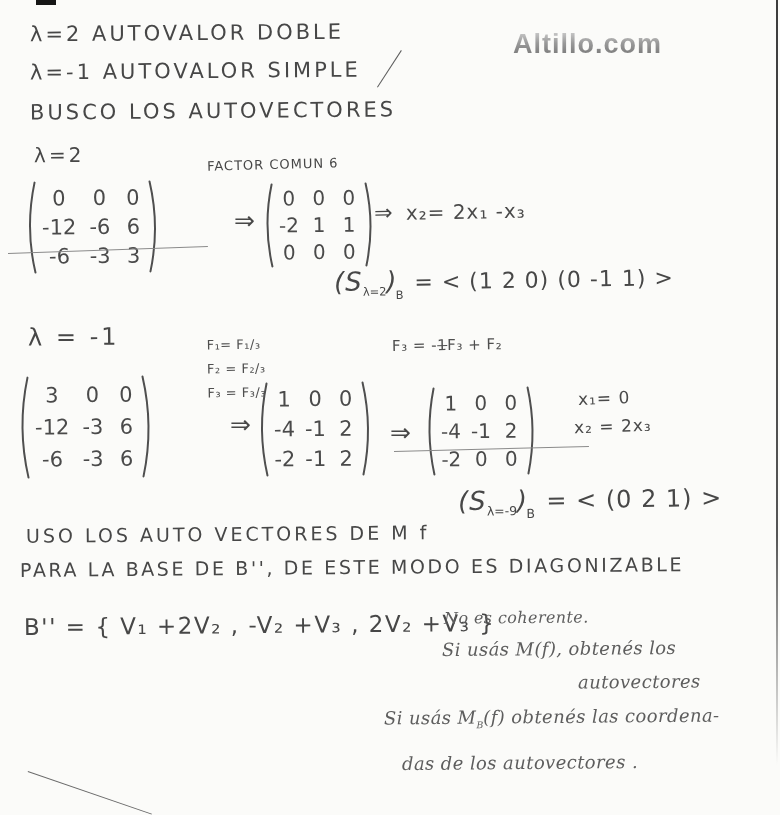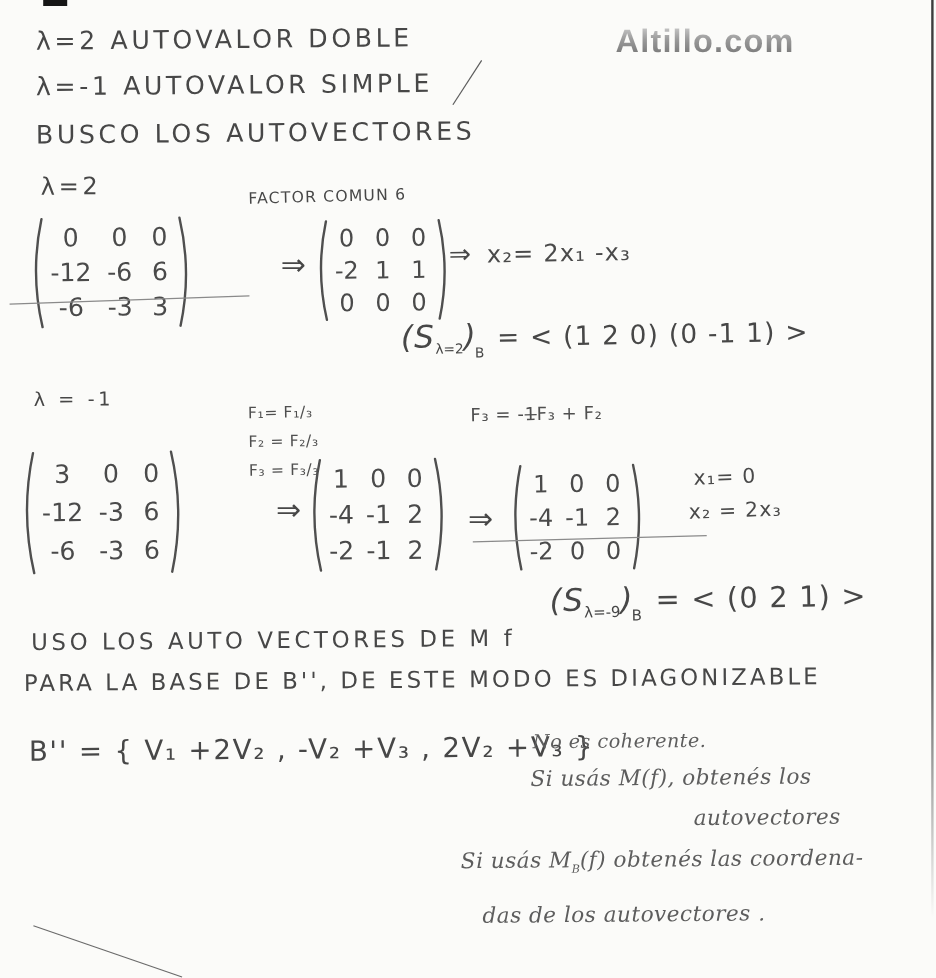--- a/index.html
+++ b/index.html
@@ -37,21 +37,21 @@
   }
   .scan-edge{position:absolute;background:linear-gradient(180deg,#3c3c3c 0%,#555 70%,rgba(90,90,90,0) 100%);}
   .scan-blot{position:absolute;background:#161616;}
 </style>
 </head>
 <body>
 
 <div class="scan-blot" style="left:36px;top:0;width:20px;height:5px;"></div>
 <div class="scan-edge" style="left:776px;top:0;width:2px;height:765px;"></div>
 
-<div class="abs watermark" style="left:513px;top:19px;">Altillo.com</div>
+<div class="abs watermark" style="left:513px;top:29px;">Altillo.com</div>
 
 <div class="abs hw" style="left:30px;top:21px;">λ=2  AUTOVALOR DOBLE</div>
 <div class="abs hw" style="left:30px;top:59px;">λ=-1  AUTOVALOR SIMPLE</div>
 <div class="stroke-line" style="left:377px;top:87px;width:44px;transform:rotate(-57deg);"></div>
 <div class="abs hw" style="left:30px;top:99px;">BUSCO LOS AUTOVECTORES</div>
 
 <div class="abs hw" style="left:34px;top:143px;font-size:20px;">λ=2</div>
 <div class="abs hw small" style="left:207px;top:157px;transform:rotate(-1.5deg);">FACTOR COMUN 6</div>
 
 <div class="matrix" style="left:24px;top:180px;">
@@ -101,21 +101,21 @@
   <span class="arrow" style="font-size:22px;">⇒</span>
   <span style="margin-left:6px;">x₂= 2x₁ -x₃</span>
 </div>
 
 <div class="abs sol" style="left:334px;top:264px;">
   <span class="S">(S</span><sub>λ=2</sub><span class="S">)</span><span class="subB">B</span>
   <span>=</span>
   <span>&lt; (1 2 0) (0 -1 1) &gt;</span>
 </div>
 
-<div class="abs hw" style="left:28px;top:323px;font-size:16px;">λ = -1</div>
+<div class="abs hw" style="left:28px;top:323px;font-size:24px;">λ = -1</div>
 
 <div class="abs small" style="left:207px;top:333px;line-height:24px;letter-spacing:0.5px;color:#4f4f4f;transform:rotate(-1deg);">
   <div>F₁= F₁/₃</div>
   <div>F₂ = F₂/₃</div>
   <div>F₃ = F₃/₃</div>
 </div>
 
 <div class="abs" style="left:392px;top:336px;font-size:15px;letter-spacing:0.5px;color:#4f4f4f;transform:rotate(-1deg);">
   <span>F₃ = -</span><span style="text-decoration:line-through;">1</span><span>F₃ + F₂</span>
 </div>

